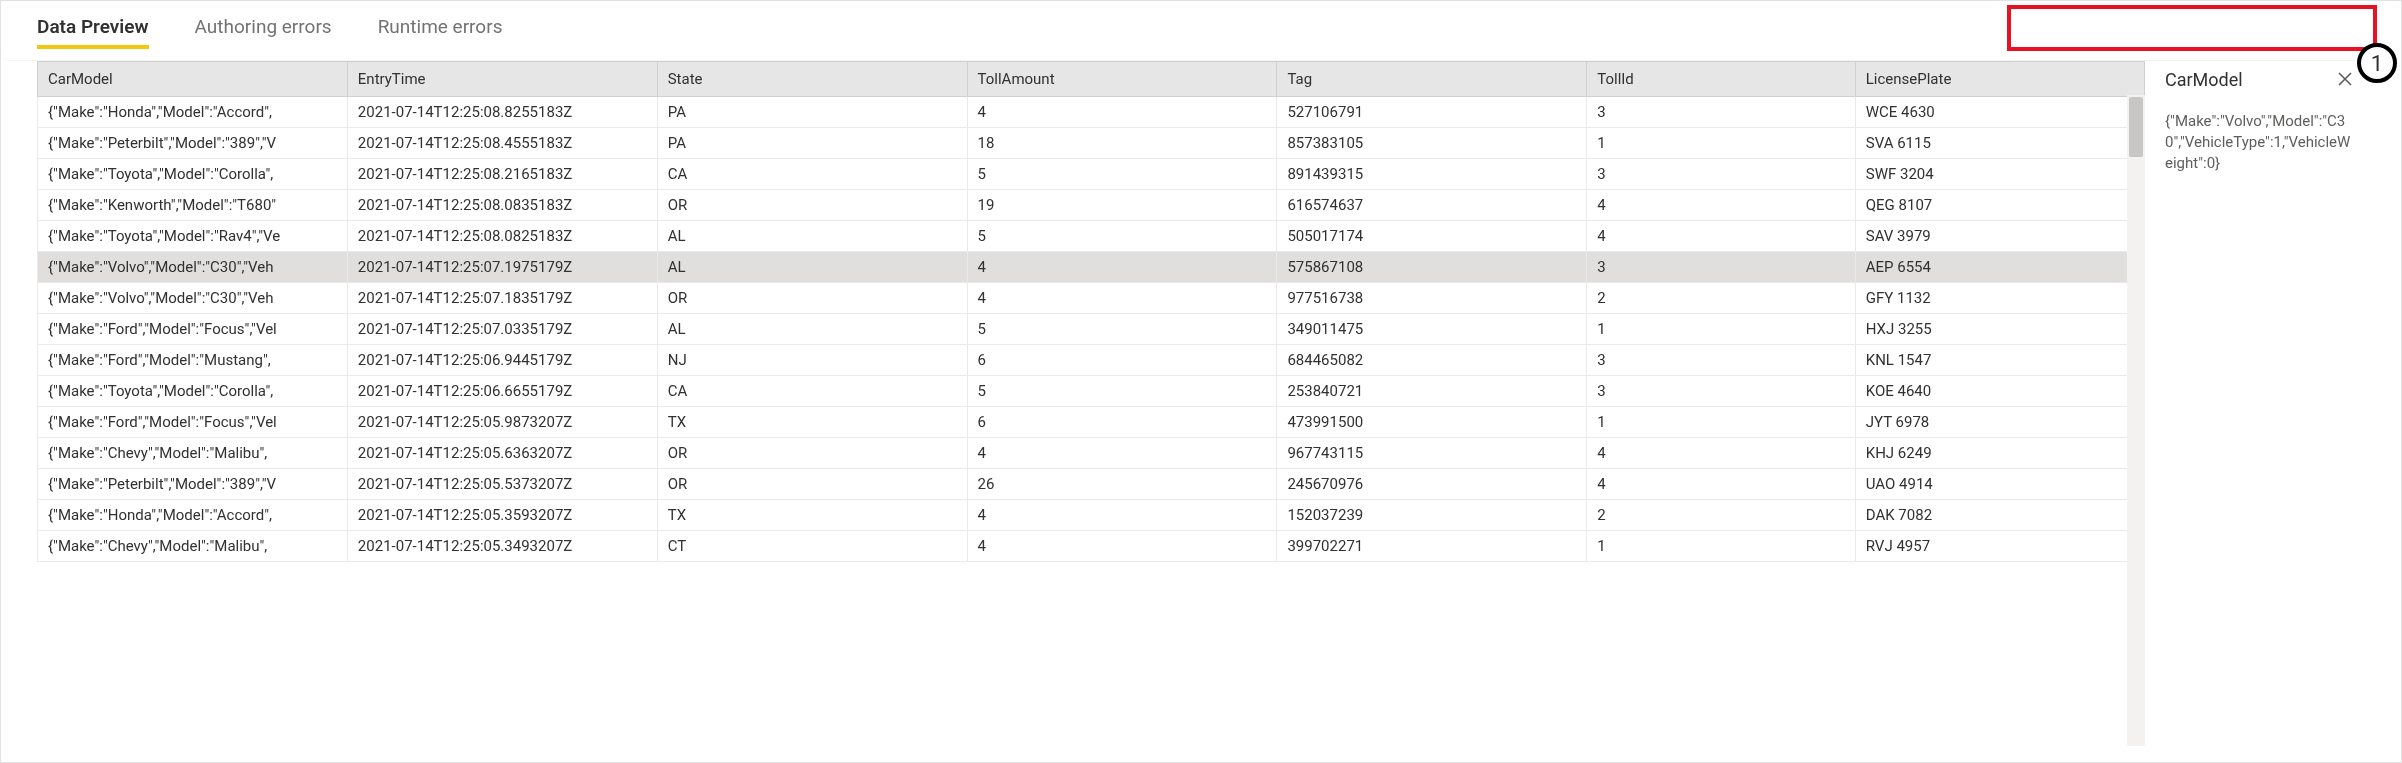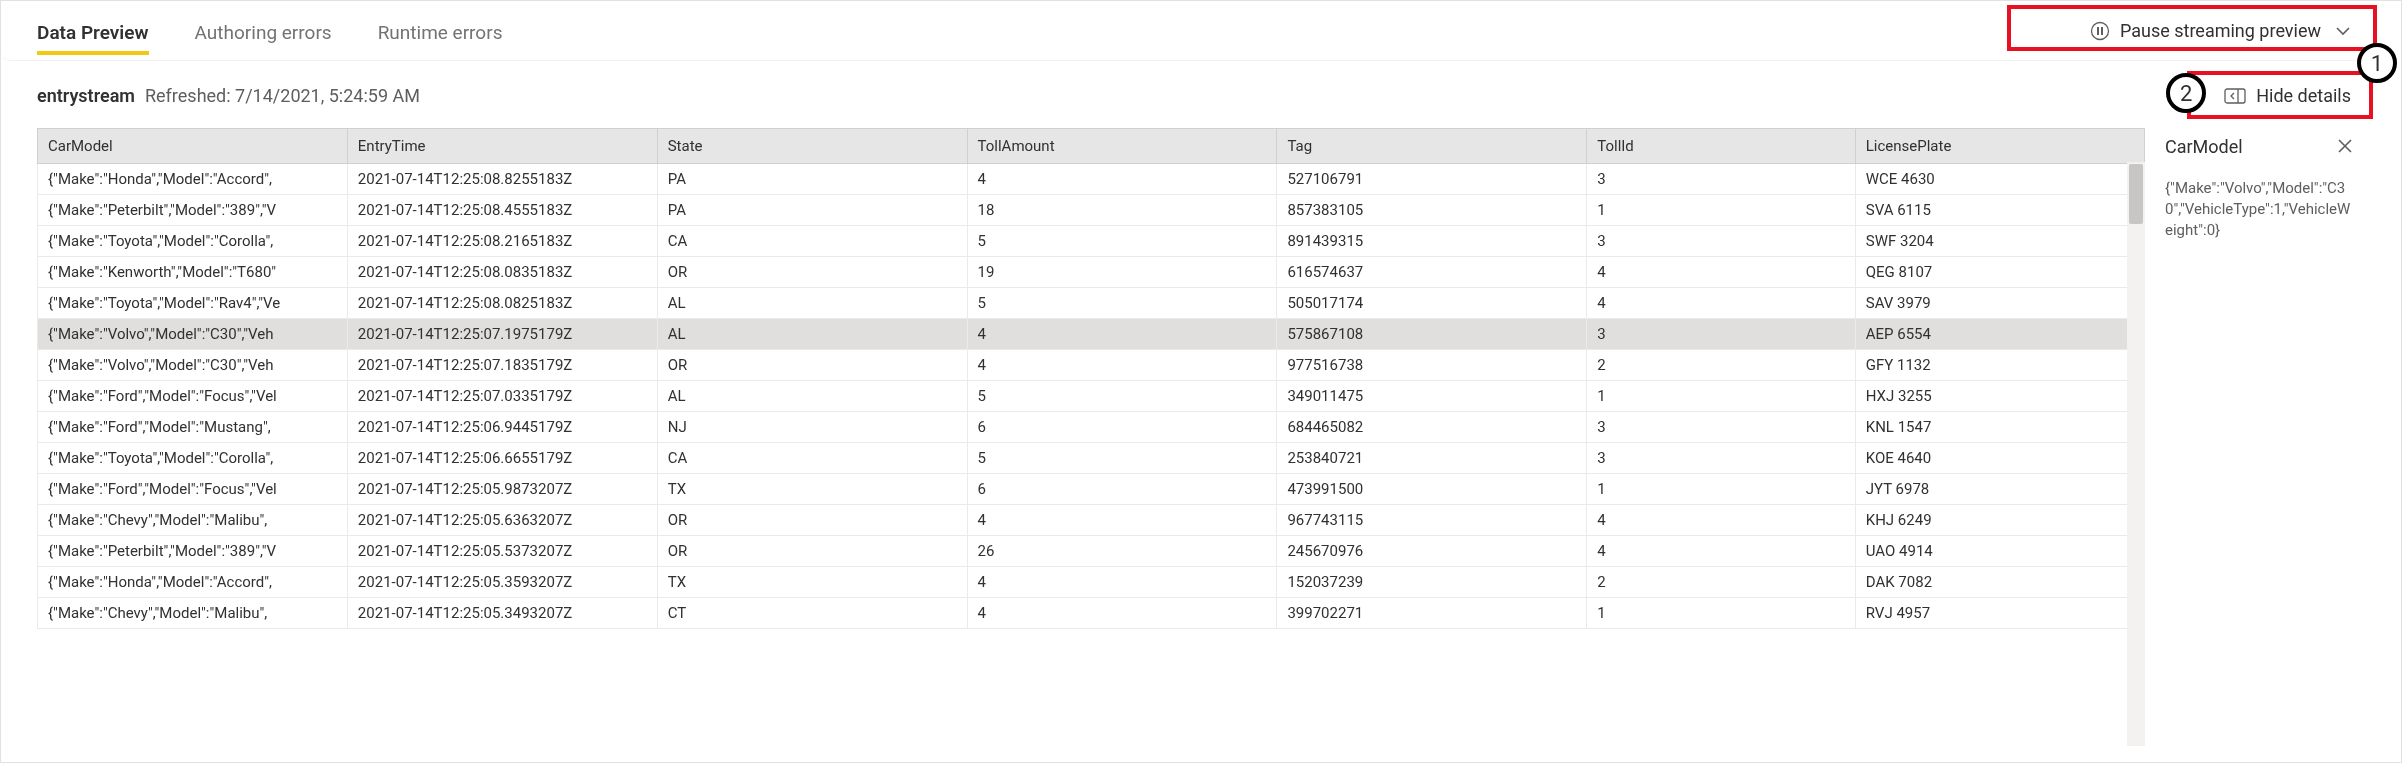--- a/index.html
+++ b/index.html
@@ -5,21 +5,21 @@
   * { box-sizing: border-box; }
   html, body {
     margin: 0; padding: 0;
     font-family: "Segoe UI", -apple-system, BlinkMacSystemFont, Roboto, sans-serif;
     font-size: 13px; color: #323130; background: #fff;
     width: 2402px; height: 763px; overflow: hidden;
   }
   .container { border: 1px solid #e1e1e1; width: 2402px; height: 763px; display: flex; flex-direction: column; }
 
   
-  .tabbar { display: flex; align-items: center; padding: 0 36px; border-bottom: 1px solid #f3f2f1; height: 60px; position: relative; border-radius: 9px; }
+  .tabbar { display: flex; align-items: flex-start; padding: 0 36px; border-bottom: 1px solid #f3f2f1; height: 60px; position: relative; border-radius: 9px; }
   .tab { font-size: 19px; margin-right: 46px; padding: 14px 0 10px; cursor: pointer; color: #737373; position: relative; }
   .tab.active { font-weight: 600; color: #323130; }
   .tab.active::after { content:""; position:absolute; left:0; right:0; bottom:-1px; height:4px; background:#f2c811; }
   .right-actions { margin-left: auto; display: flex; align-items: center; }
   .pause-btn { display: flex; align-items: center; font-size: 18px; color: #323130; padding: 6px 14px; cursor: pointer; }
   .pause-btn .ico { margin-right: 10px; display:inline-flex; }
   .chev { margin-left: 14px; display:inline-flex; }
   .red-box-1 { position:absolute; right:24px; top:4px; width:370px; height:46px; border:4px solid #e81123; pointer-events:none; }
   .callout { position:absolute; width:40px; height:40px; border:4px solid #000; border-radius:50%; background:#fff; display:flex; align-items:center; justify-content:center; font-size:22px; font-weight:400; z-index:10; pointer-events:none; }
   .callout-1 { right:4px; top:42px; }
@@ -62,59 +62,24 @@
 </style>
 </head>
 <body>
 
 <div class="container">
 
   <div class="tabbar">
     <div class="tab active">Data Preview</div>
     <div class="tab">Authoring errors</div>
     <div class="tab">Runtime errors</div>
-    <div class="right-actions">
-      <div class="pause-btn">
-        <span class="ico">
-          <svg width="20" height="20" viewBox="0 0 20 20">
-              <circle cx="10" cy="10" r="8.5" fill="none" stroke="#605e5c" stroke-width="1.3"></circle>
-              <rect x="7" y="6" width="2" height="8" fill="#605e5c"></rect>
-              <rect x="11" y="6" width="2" height="8" fill="#605e5c"></rect>
-            </svg>
-        </span>
-        <span>Pause streaming preview</span>
-        <span class="chev">
-          <svg width="16" height="16" viewBox="0 0 16 16">
-              <path d="M2 5 L8 11 L14 5" fill="none" stroke="#605e5c" stroke-width="1.6"></path>
-            </svg>
-        </span>
-      </div>
-    </div>
     <div class="red-box-1"></div>
     <div class="callout callout-1">1</div>
   </div>
 
-  <div class="refresh-row">
-    <span class="stream-name">entrystream</span>
-    <span class="refresh-text">Refreshed: 7/14/2021, 5:24:59 AM</span>
-    <div class="hide-details-wrap">
-      <div class="callout callout-2">2</div>
-      <div class="hide-details">
-        <span class="ico">
-          <svg width="22" height="16" viewBox="0 0 22 16">
-              <rect x="1" y="1" width="20" height="14" rx="2" fill="none" stroke="#605e5c" stroke-width="1.3"></rect>
-              <line x1="14" y1="1" x2="14" y2="15" stroke="#605e5c" stroke-width="1.3"></line>
-              <path d="M10 5 L7 8 L10 11" fill="none" stroke="#605e5c" stroke-width="1.3"></path>
-            </svg>
-        </span>
-        <span>Hide details</span>
-      </div>
-      <div class="red-box-2"></div>
-    </div>
-  </div>
 
   <div class="body">
     <div class="grid-wrap">
       <div class="grid-scroll" style="position:relative;">
         <table>
           <colgroup>
             <col class="col-carmodel">
               <col class="col-entrytime">
               <col class="col-state">
               <col class="col-toll">

